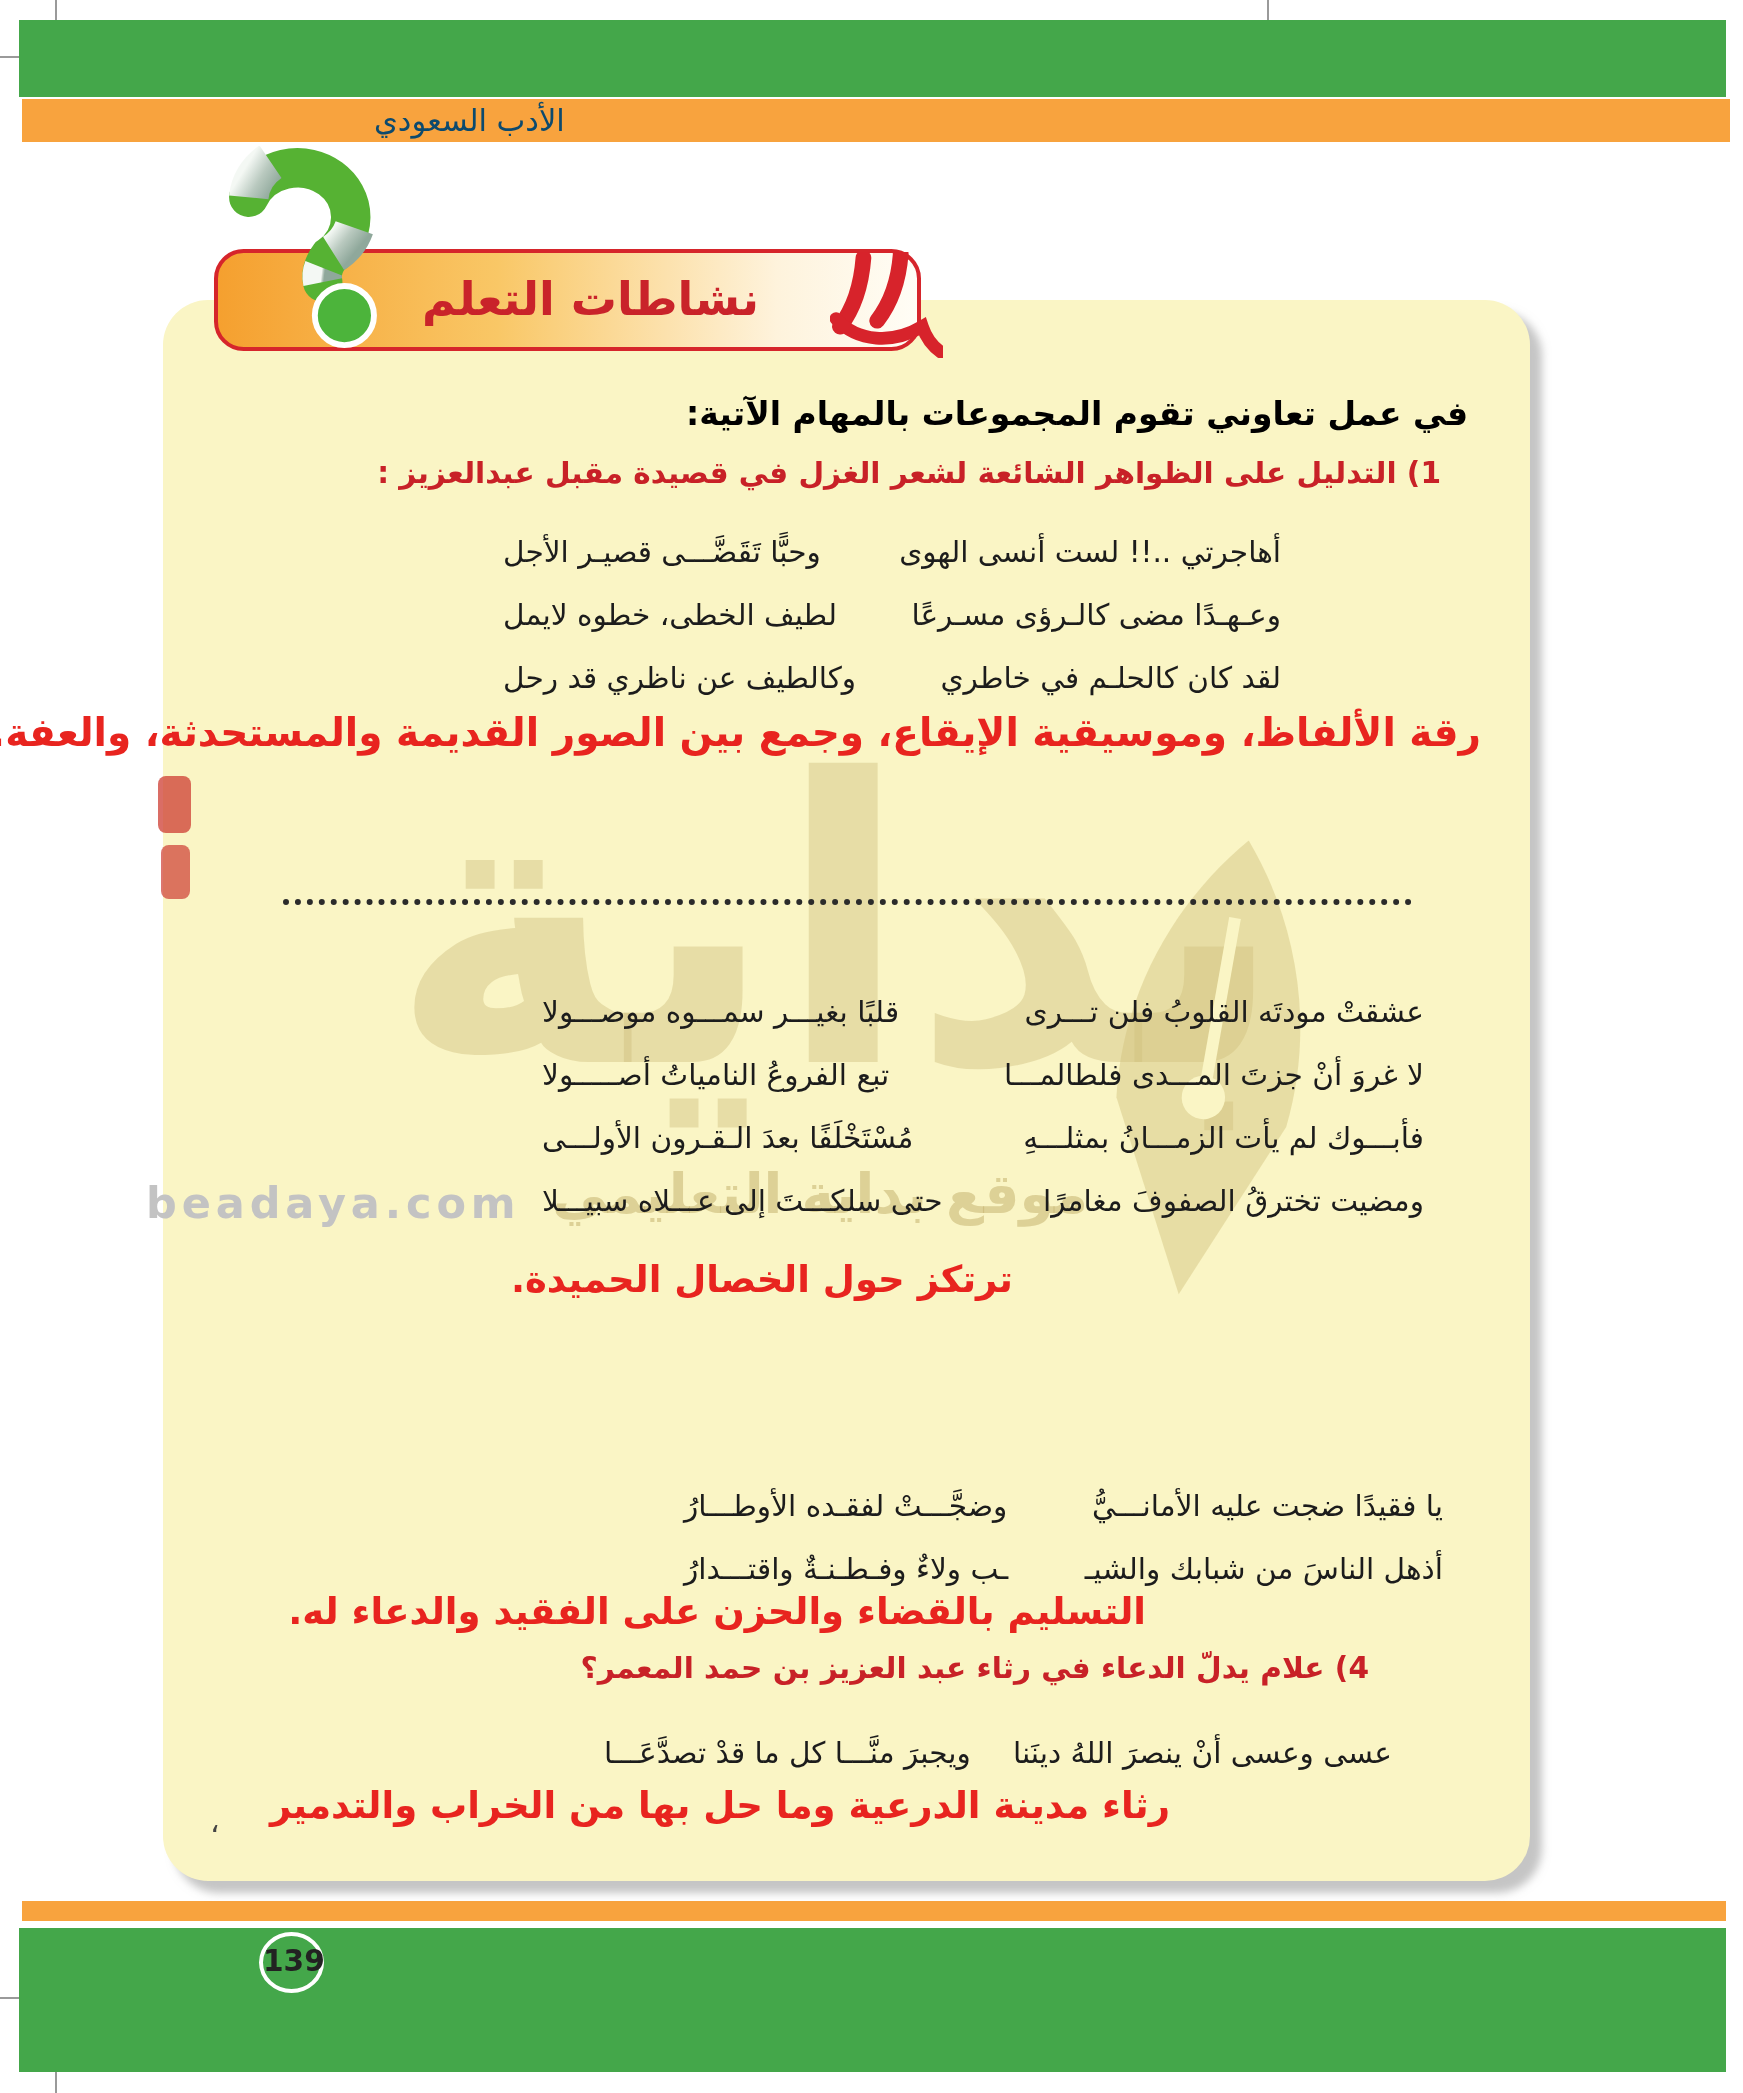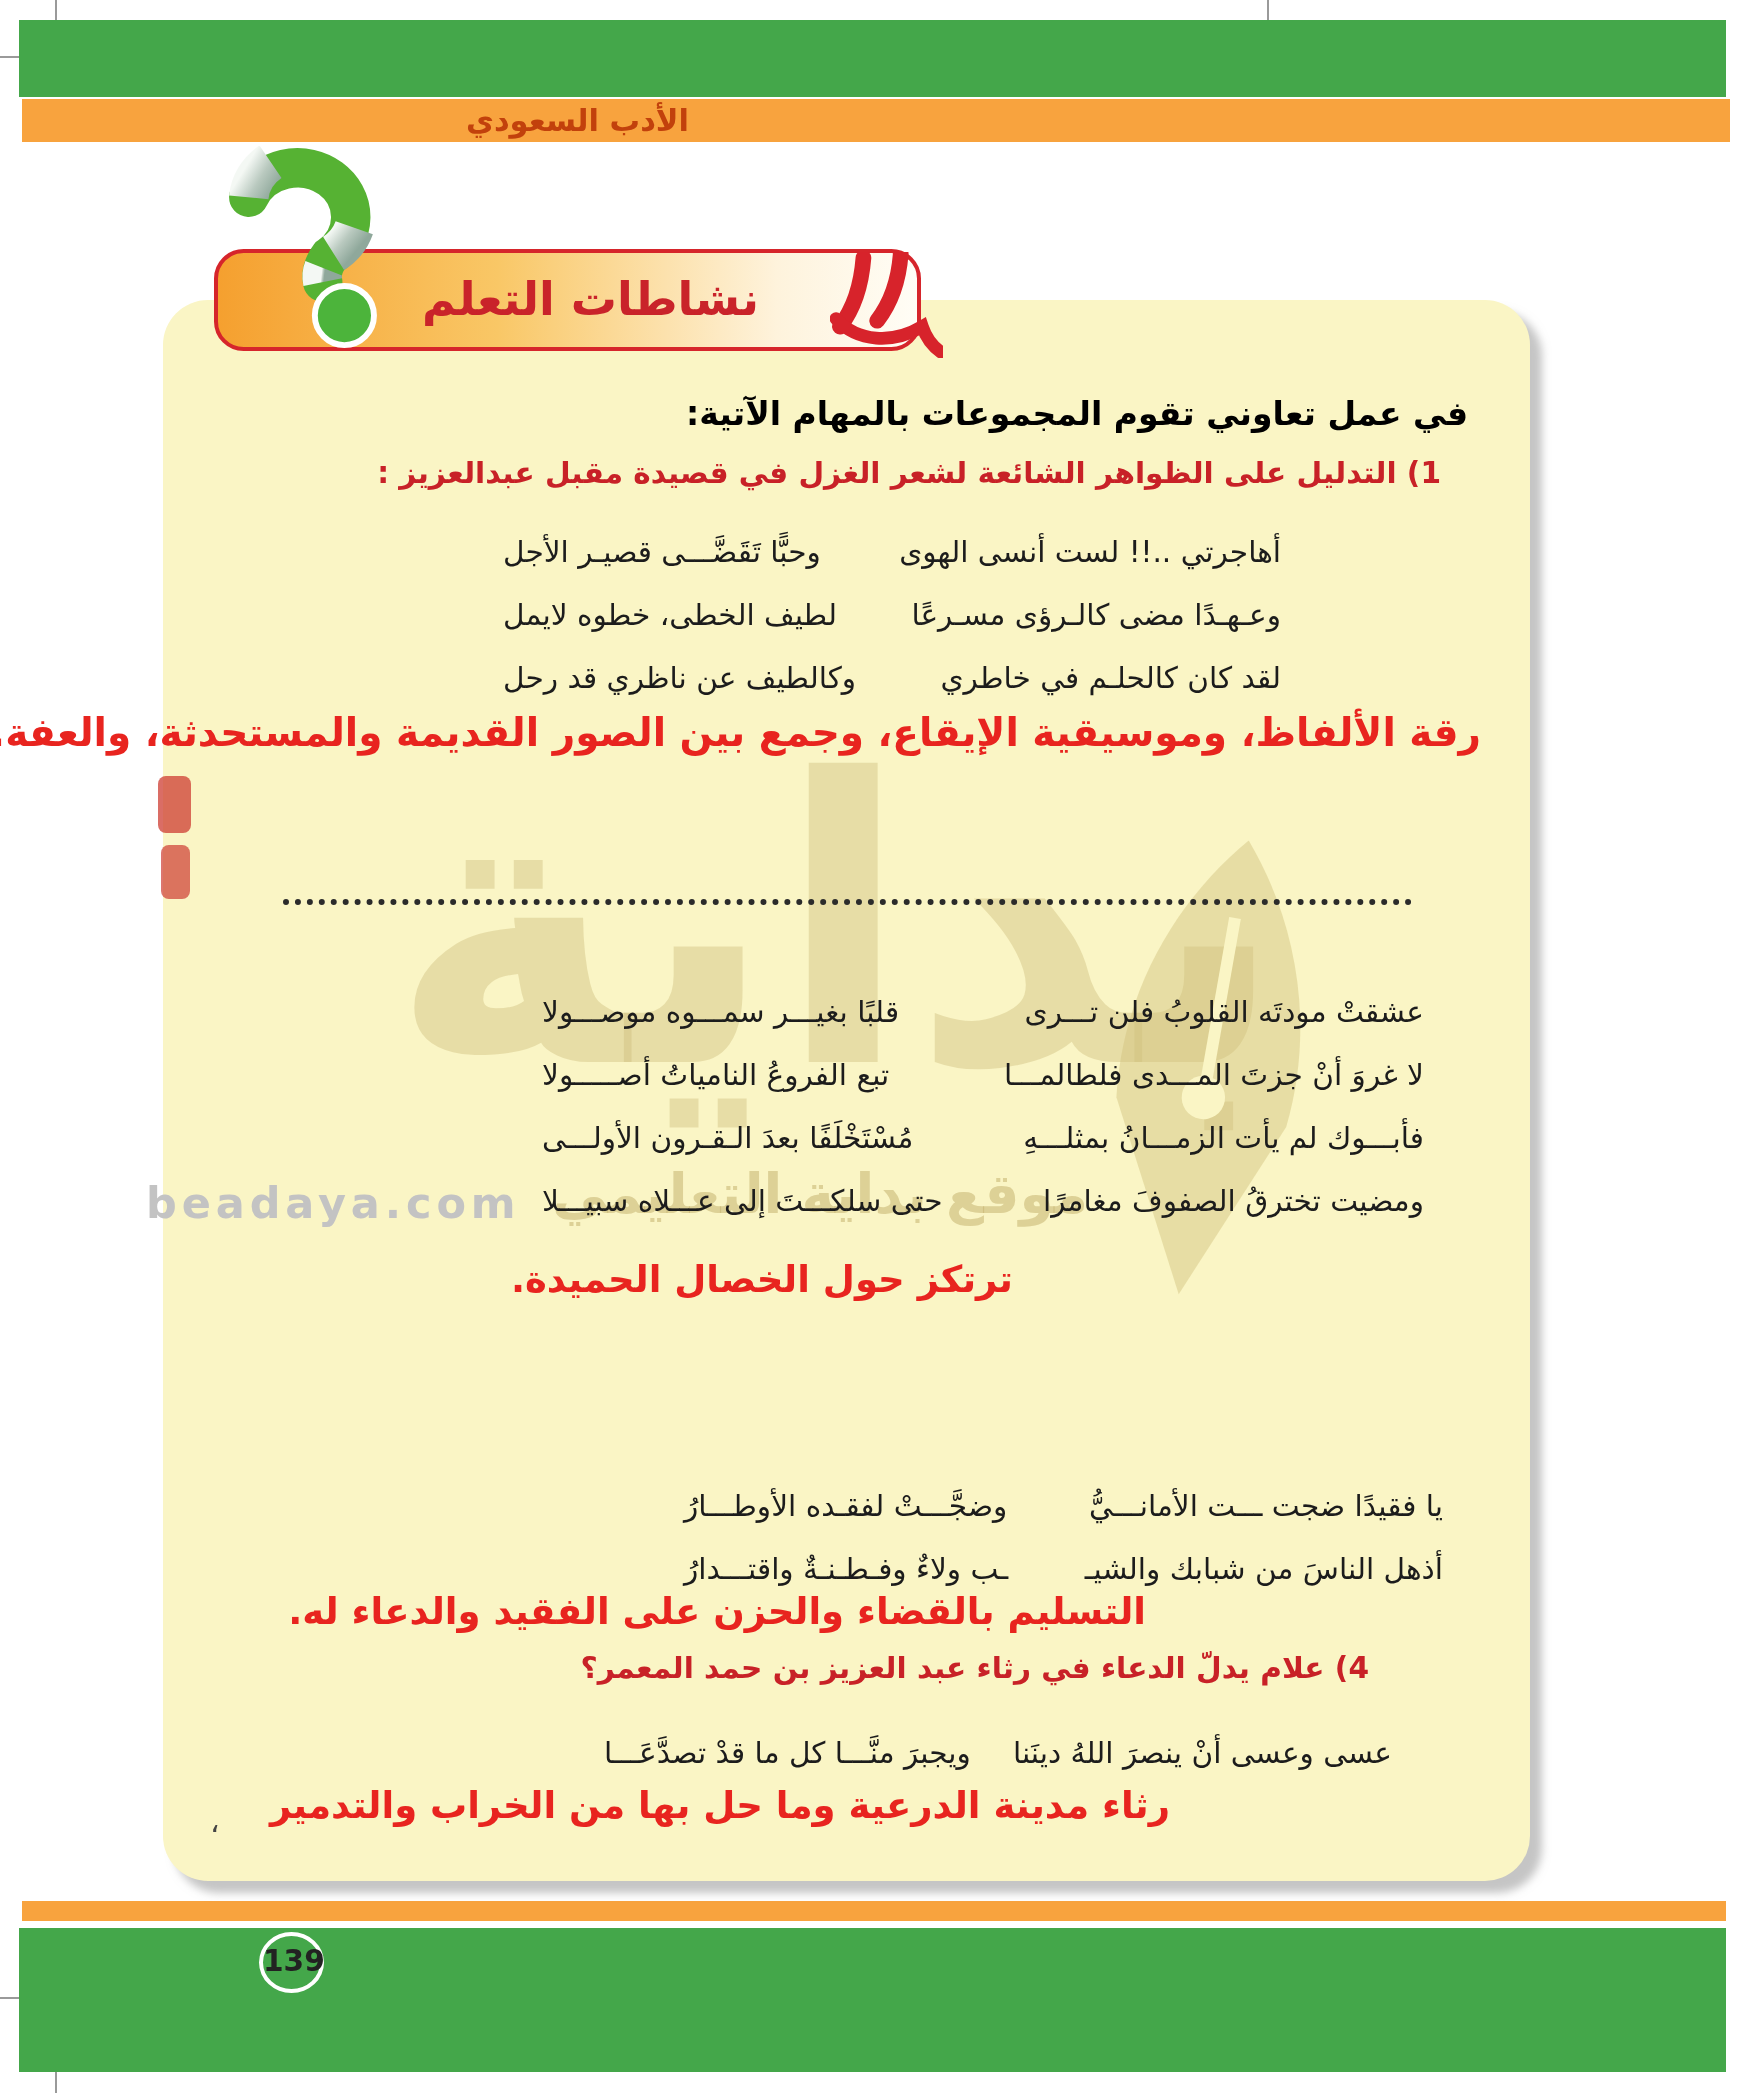--- a/index.html
+++ b/index.html
@@ -9,21 +9,21 @@
     font-family:"DejaVu Sans", sans-serif;
   }
   .abs{position:absolute;}
   
   .crop{position:absolute;background:#9a9a9a;}
   
   .top-green{left:18.7px;top:19.7px;width:1707px;height:77px;background:#44A74A;}
   .top-orange{left:21.7px;top:99px;width:1708px;height:43px;background:#F8A33E;}
   .header-title{
     position:absolute;left:374px;top:99px;width:315px;height:43px;
-    line-height:43px;text-align:right;color:#c2410c;font-weight:bold;
+    line-height:43px;text-align:left;color:#0c4a6e;font-weight:normal;
     font-size:30.5px;direction:rtl;
   }
   
   .qmark{position:absolute;left:229px;top:146px;width:148px;height:207px;z-index:4;}
   
   .banner{
     position:absolute;left:214px;top:249px;width:707px;height:102px;
     box-sizing:border-box;border:4.9px solid #D6252B;border-radius:29.6px;
     background:linear-gradient(90deg,#F5A02F 0%,#F9C766 40%,#FEF3DC 80%,#FFFDF6 100%);
     z-index:2;
@@ -175,21 +175,21 @@
     </div>
     <div class="verse">
       <span>ومضيت تخترقُ الصفوفَ مغامرًا</span>
       <span>حتى سلكـــتَ إلى عـــلاه سبيـــلا</span>
     </div>
   </div>
   <div class="block answer a2">ترتكز حول الخصال الحميدة.</div>
 
   <div class="verses q3v">
     <div class="verse">
-      <span>يا فقيدًا ضجت ـــت الأمانـــيُّ</span>
+      <span>يا فقيدًا ضجت عليه الأمانـــيُّ</span>
       <span>وضجَّـــتْ لفقـده الأوطـــارُ</span>
     </div>
     <div class="verse">
       <span>أذهل الناسَ من شبابك والشيـ</span>
       <span>ـب ولاءٌ وفـطـنـةٌ واقتـــدارُ</span>
     </div>
   </div>
   <div class="block answer a3">التسليم بالقضاء والحزن على الفقيد والدعاء له.</div>
 
   <div class="block prompt p4">4) علام يدلّ الدعاء في رثاء عبد العزيز بن حمد المعمر؟</div>

